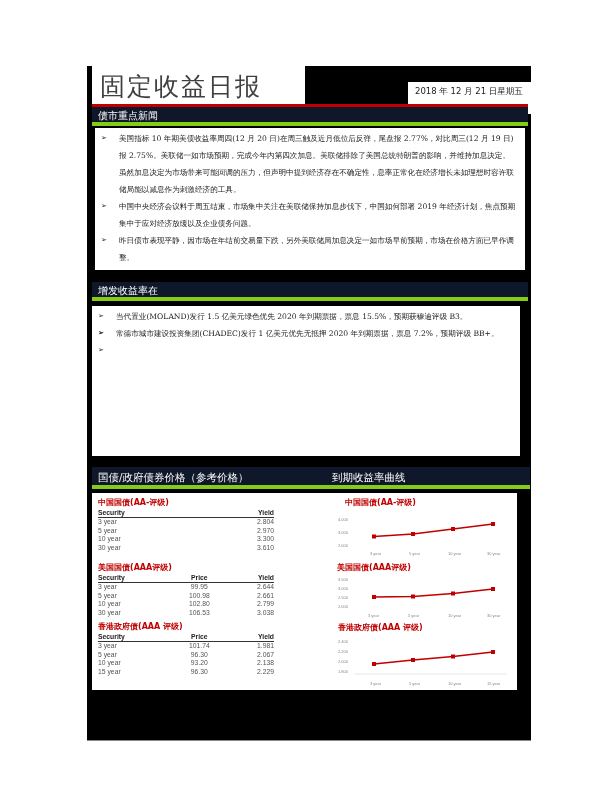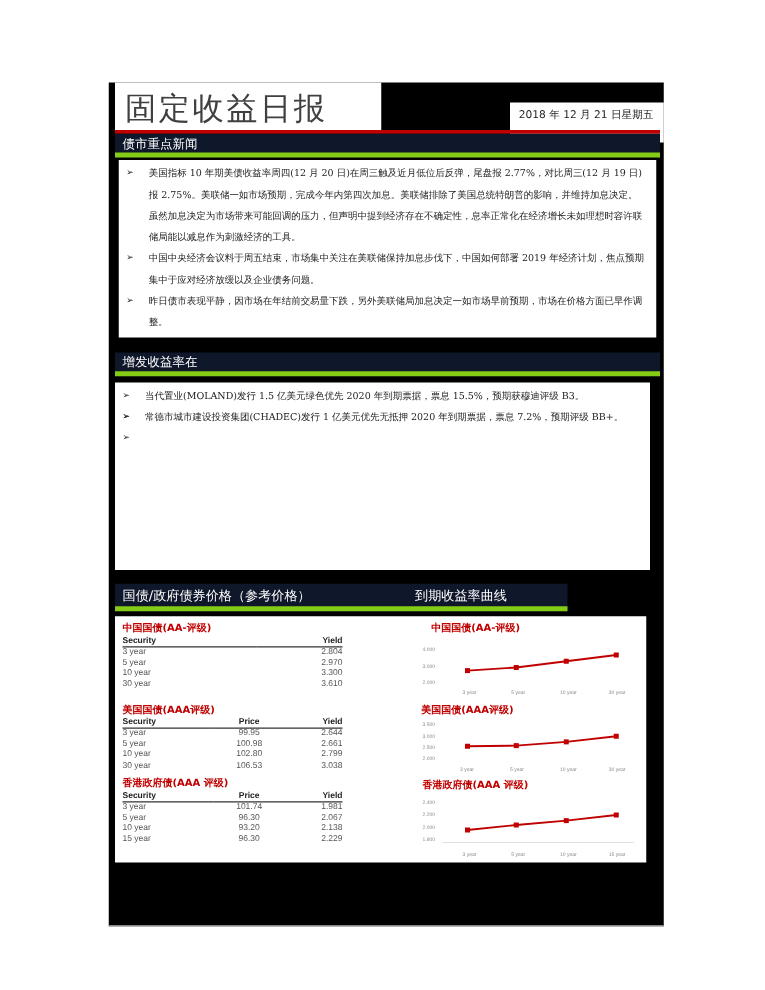--- a/index.html
+++ b/index.html
@@ -54,21 +54,21 @@
 </div>
 <div class="panel" style="left:92px;top:306px;width:428px;height:150px;padding:2px 6px 0 4px;box-sizing:border-box;">
   <ul class="bullets">
     <li><span class="arrow">➢</span><span>当代置业(MOLAND)发行 1.5 亿美元绿色优先 2020 年到期票据，票息 15.5%，预期获穆迪评级 B3。</span></li>
     <li><span class="arrow">➢</span></li>
     <li><span class="arrow">➢</span><span>常德市城市建设投资集团(CHADEC)发行 1 亿美元优先无抵押 2020 年到期票据，票息 7.2%，预期评级 BB+。</span></li>
     <li><span class="arrow">➢</span></li>
   </ul>
 </div>
 
-<div class="bar" style="left:92px;top:467px;width:362px;height:22px;line-height:20px;font-size:10.5px;">
+<div class="bar" style="left:92px;top:467px;width:438px;height:22px;line-height:20px;font-size:10.5px;">
   <span>国债/政府债券价格（参考价格）</span>
   <span style="position:absolute;left:240px;">到期收益率曲线</span>
 </div>
 <div class="panel" style="left:92px;top:493px;width:425px;height:197px;">
 
   <div style="position:absolute;left:6px;top:4px;">
     <div class="sub-title">中国国债(AA-评级)</div>
     <table class="bt">
       <tbody>
           <tr>

